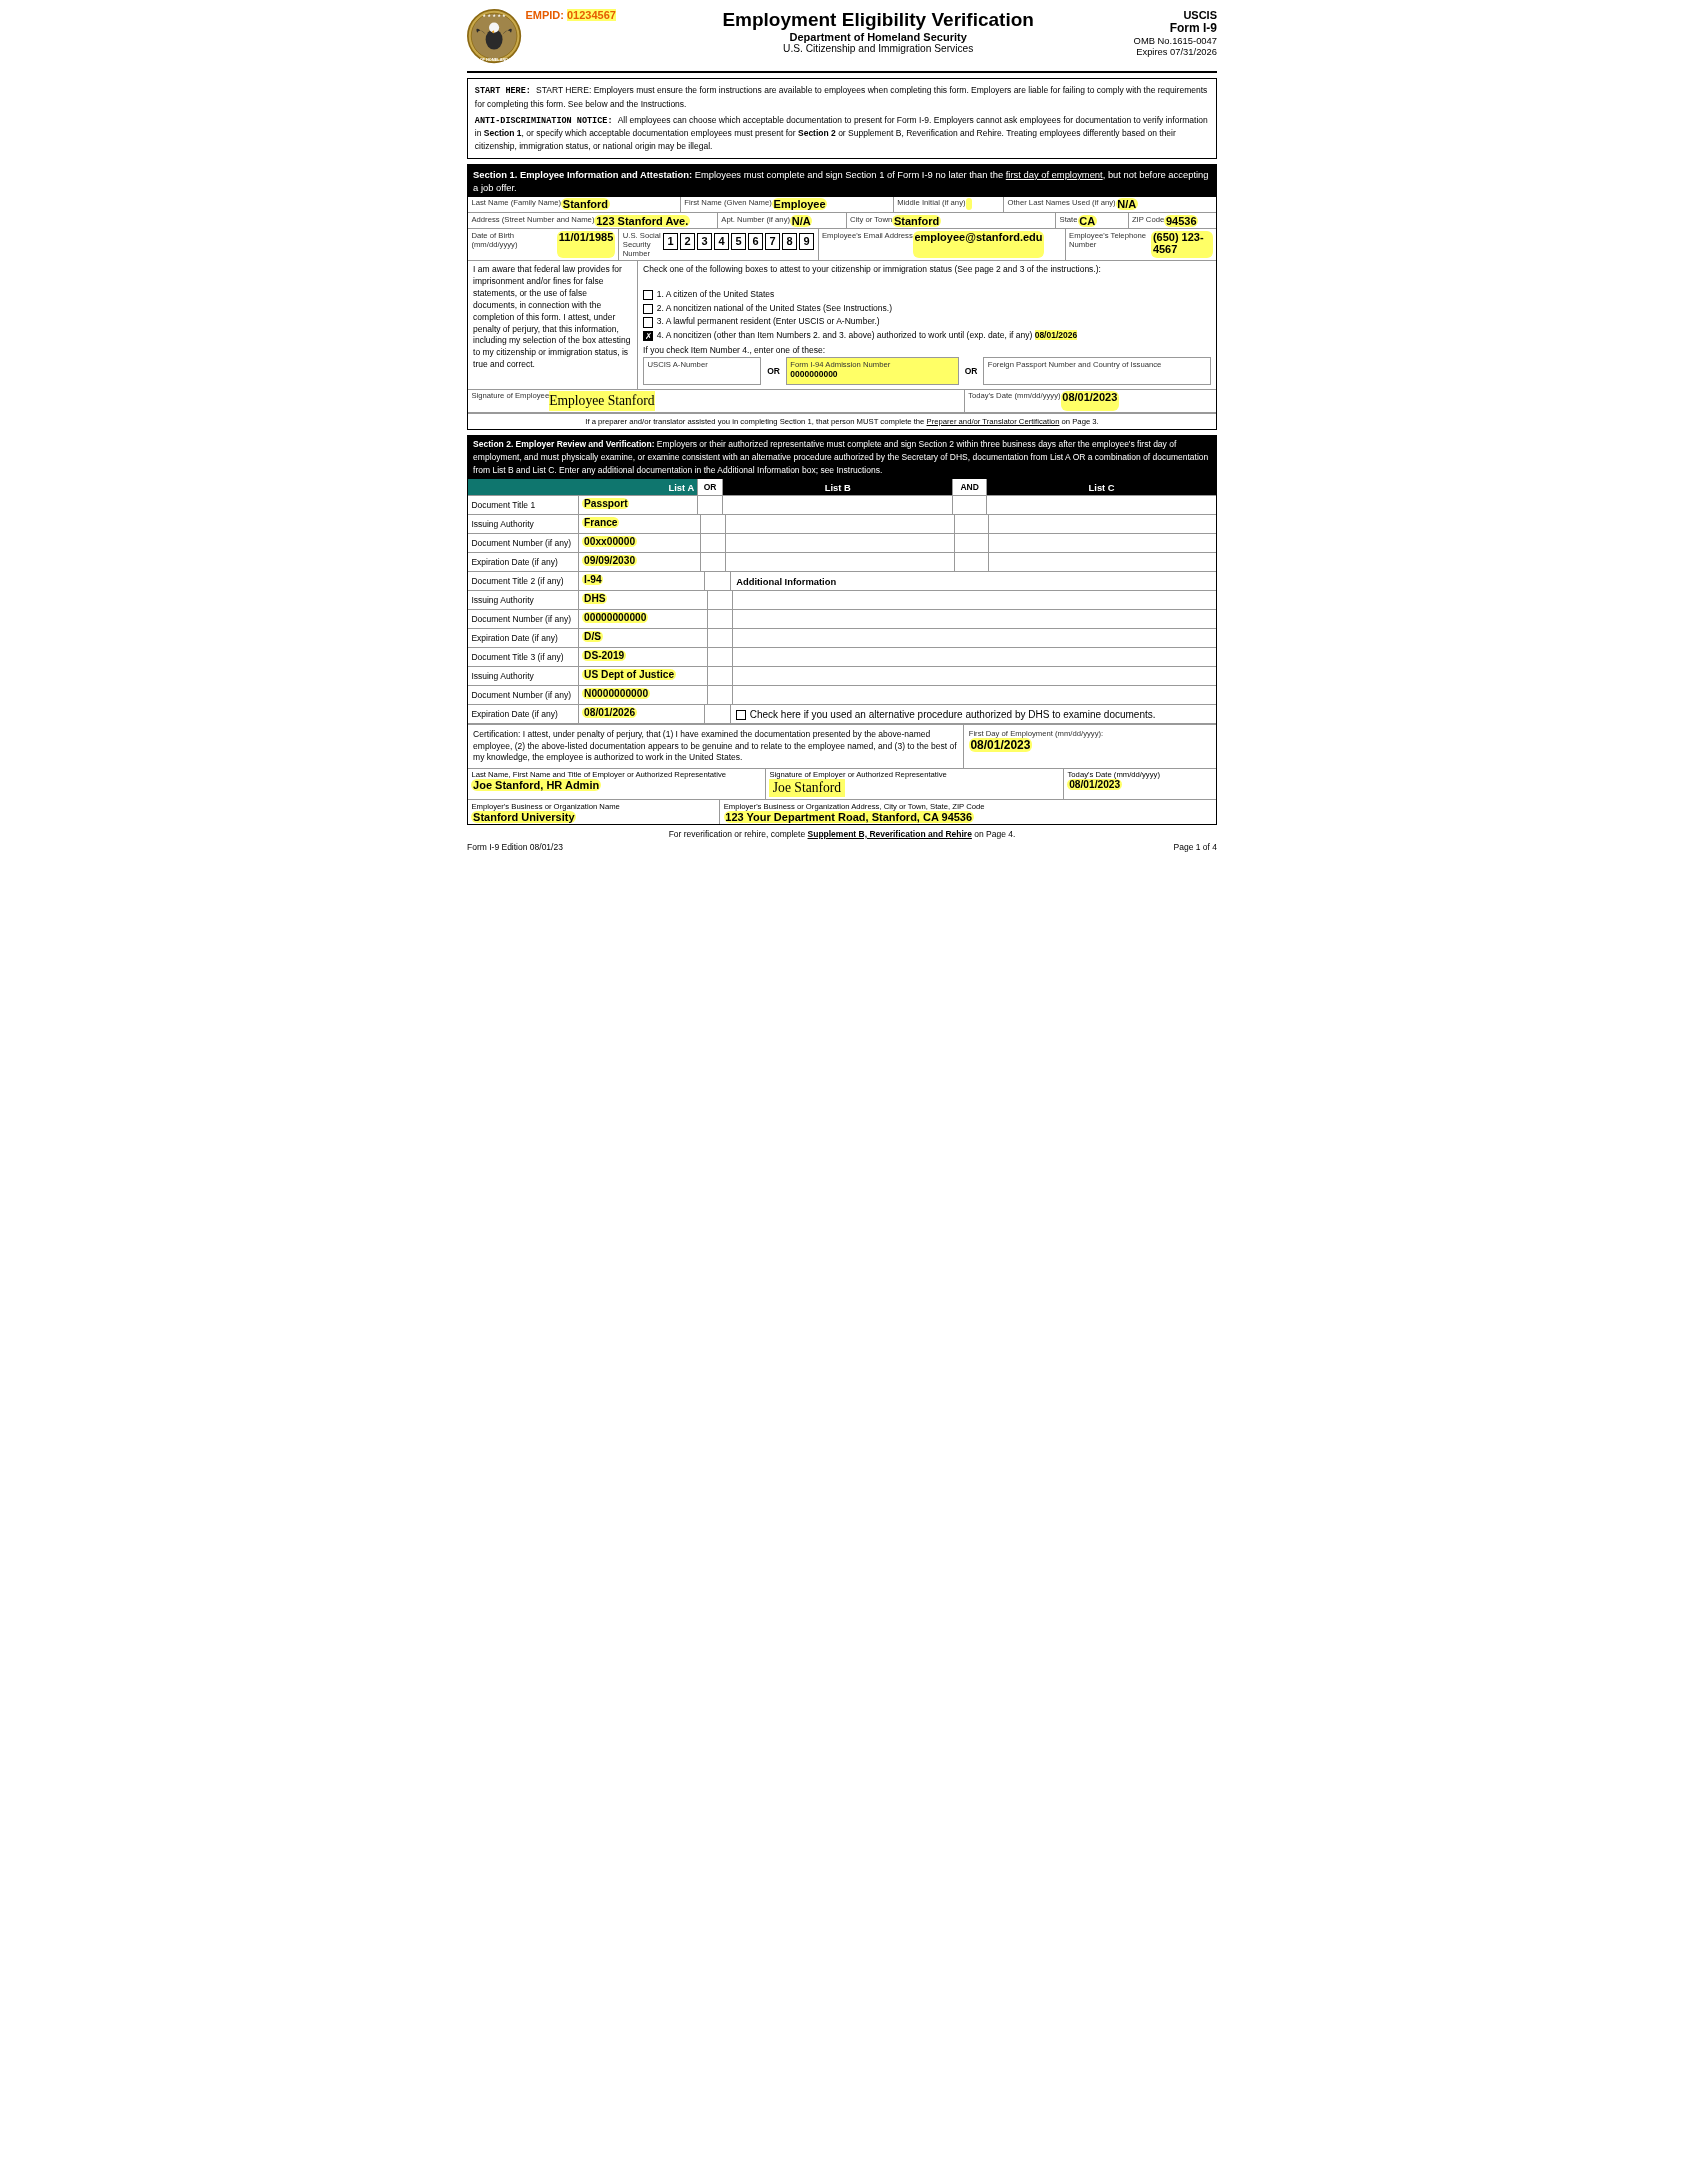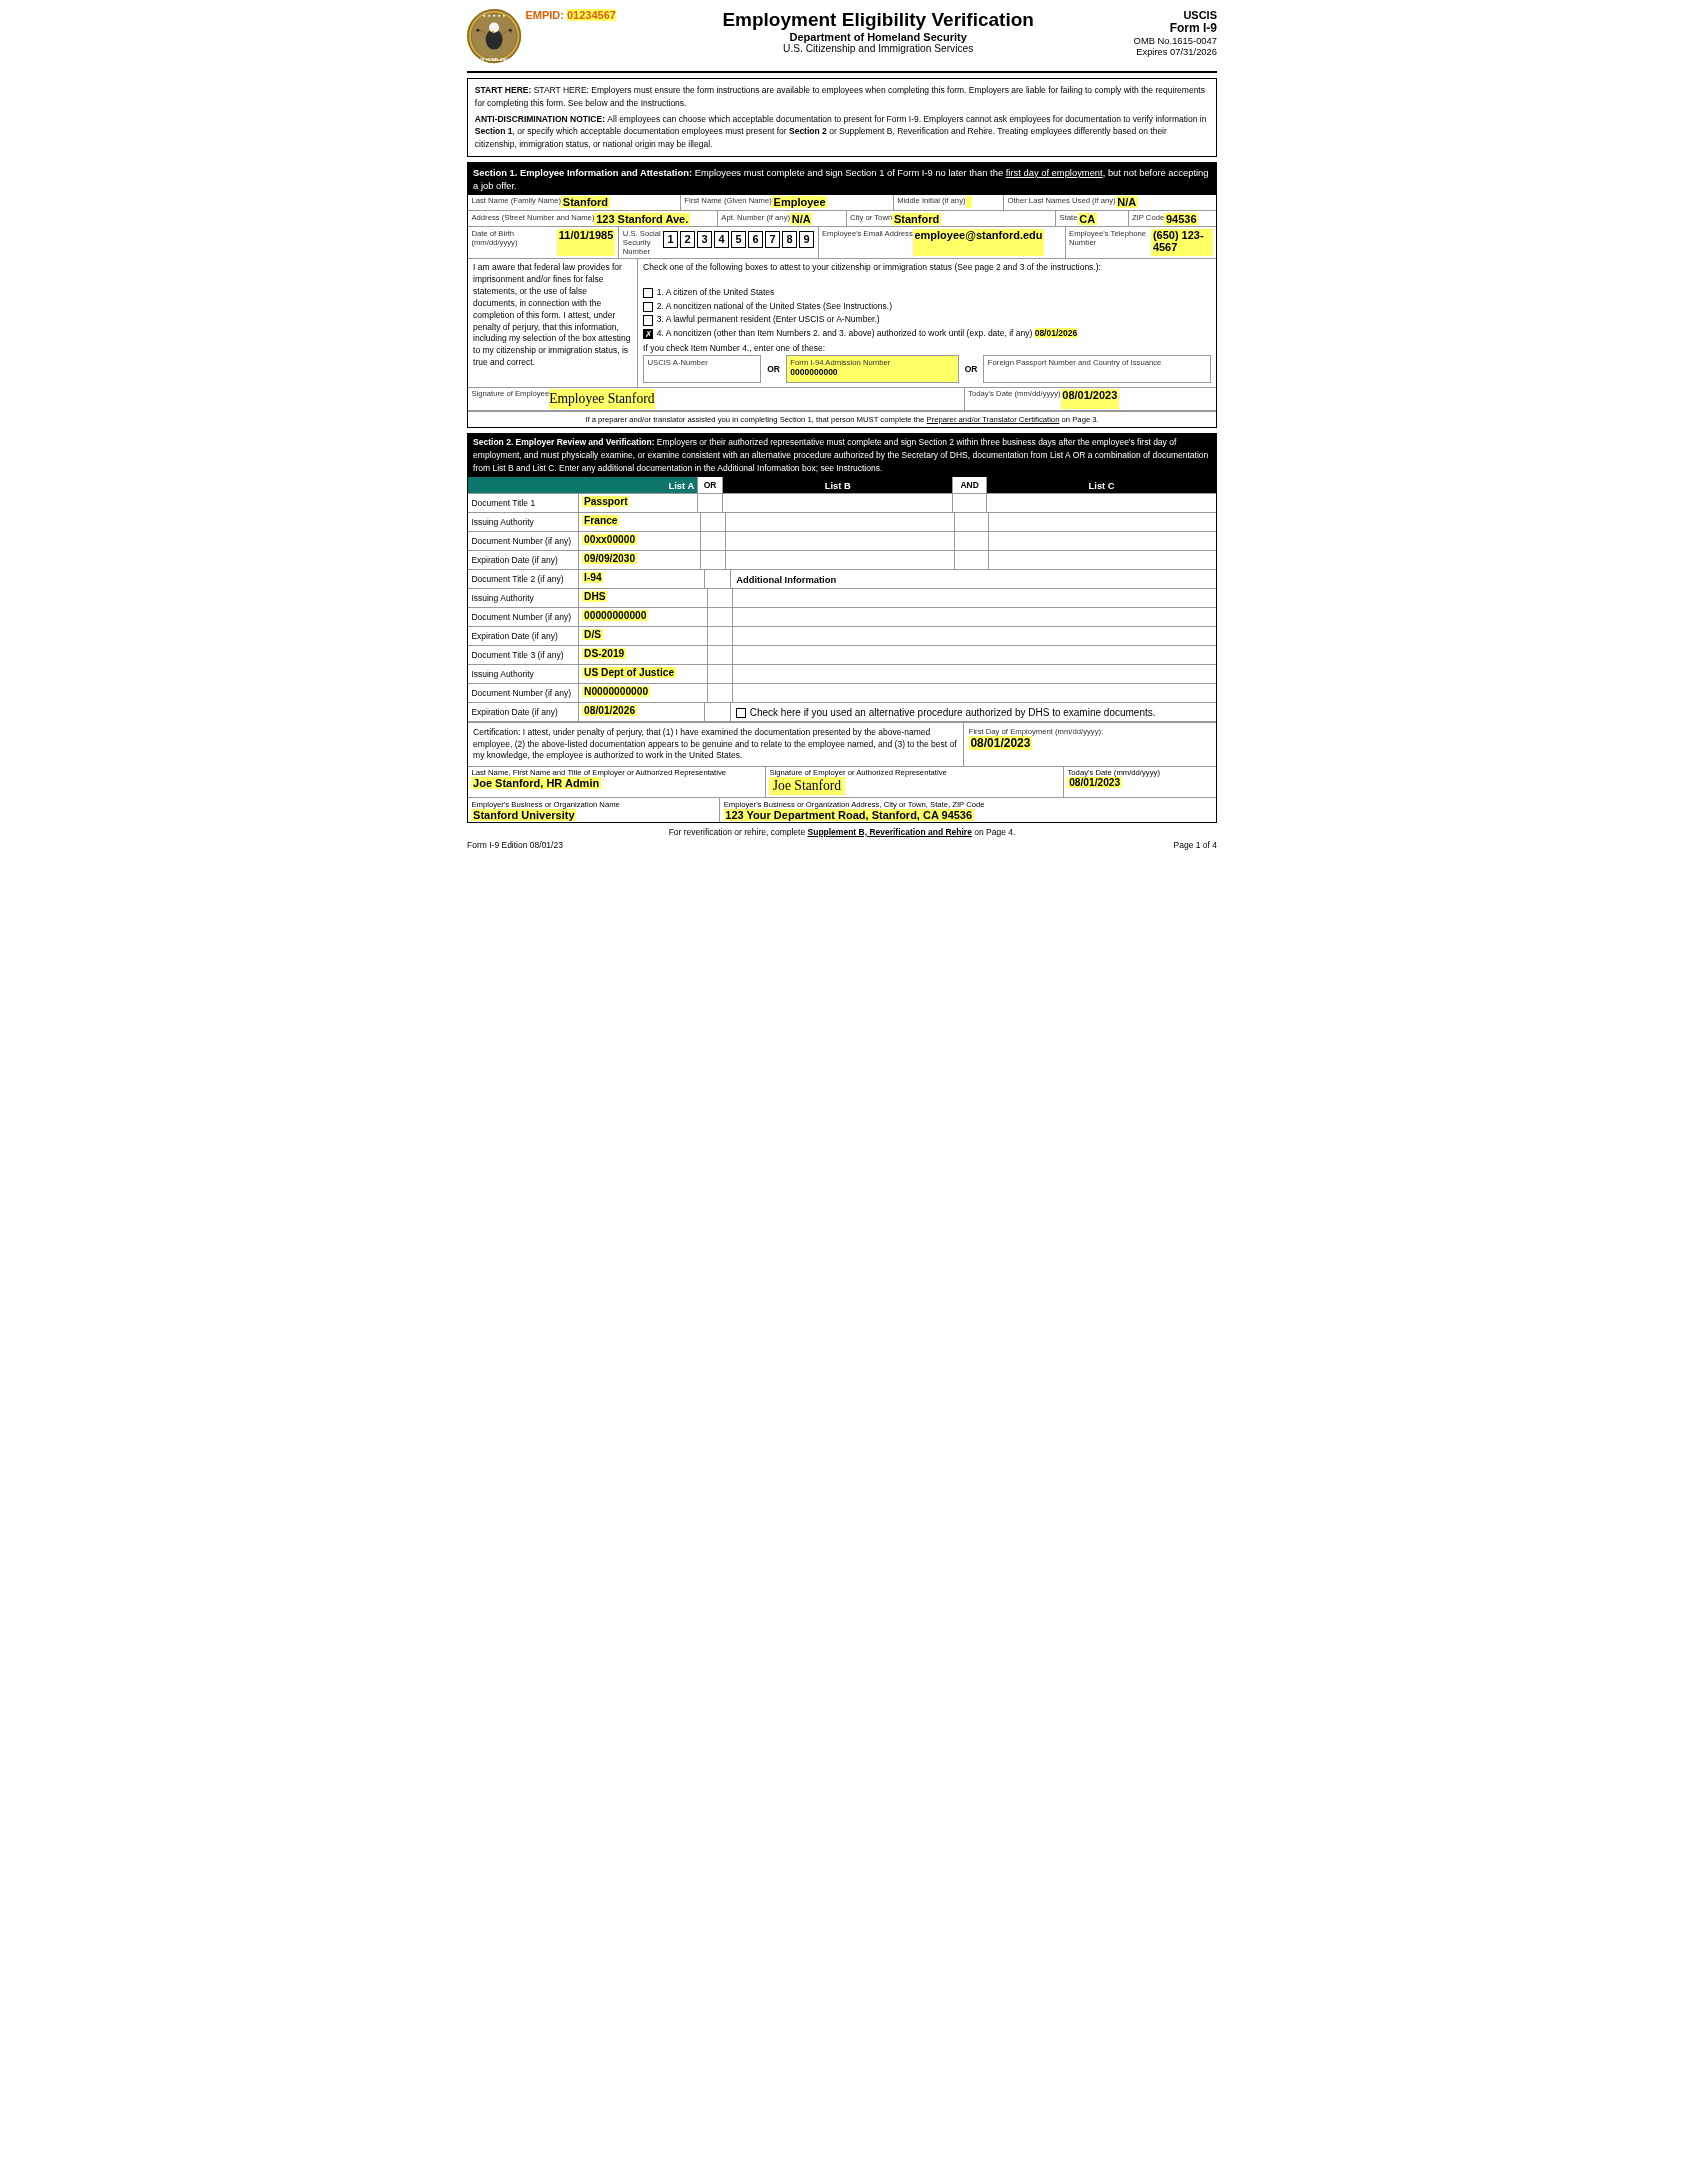--- a/index.html
+++ b/index.html
@@ -71,20 +71,21 @@
       font-size: 7.7px;
       color: #333;
     }
     .field-value {
       font-weight: bold;
       font-size: 11px;
       color: #000;
       background: #ffff66;
       padding: 0 1.7px;
       display: inline-block;
+      border-radius: 6px;
     }
     .ssn-box {
       display: flex;
       gap: 1.7px;
       margin-top: 1.7px;
     }
     .ssn-digit {
       border: 0.9px solid #000;
       width: 15.3px;
       height: 17px;
@@ -221,21 +222,21 @@
       margin-top: 3.4px;
       font-size: 8.5px;
     }
     .top-notice {
       border: 1.7px solid #000;
       padding: 5.1px 6.8px;
       margin-bottom: 5.1px;
       font-size: 8.5px;
       line-height: 1.5;
     }
-    .top-notice .bold { font-weight: bold; }
+    .top-notice .bold { font-weight: bold; font-family: Liberation Mono, monospace; }
     .section1-wrapper {
       border: 1.7px solid #000;
       margin-bottom: 5.1px;
     }
     .s2-wrapper {
       border: 1.7px solid #000;
       margin-bottom: 3.4px;
     }
     
     .seal-svg {

